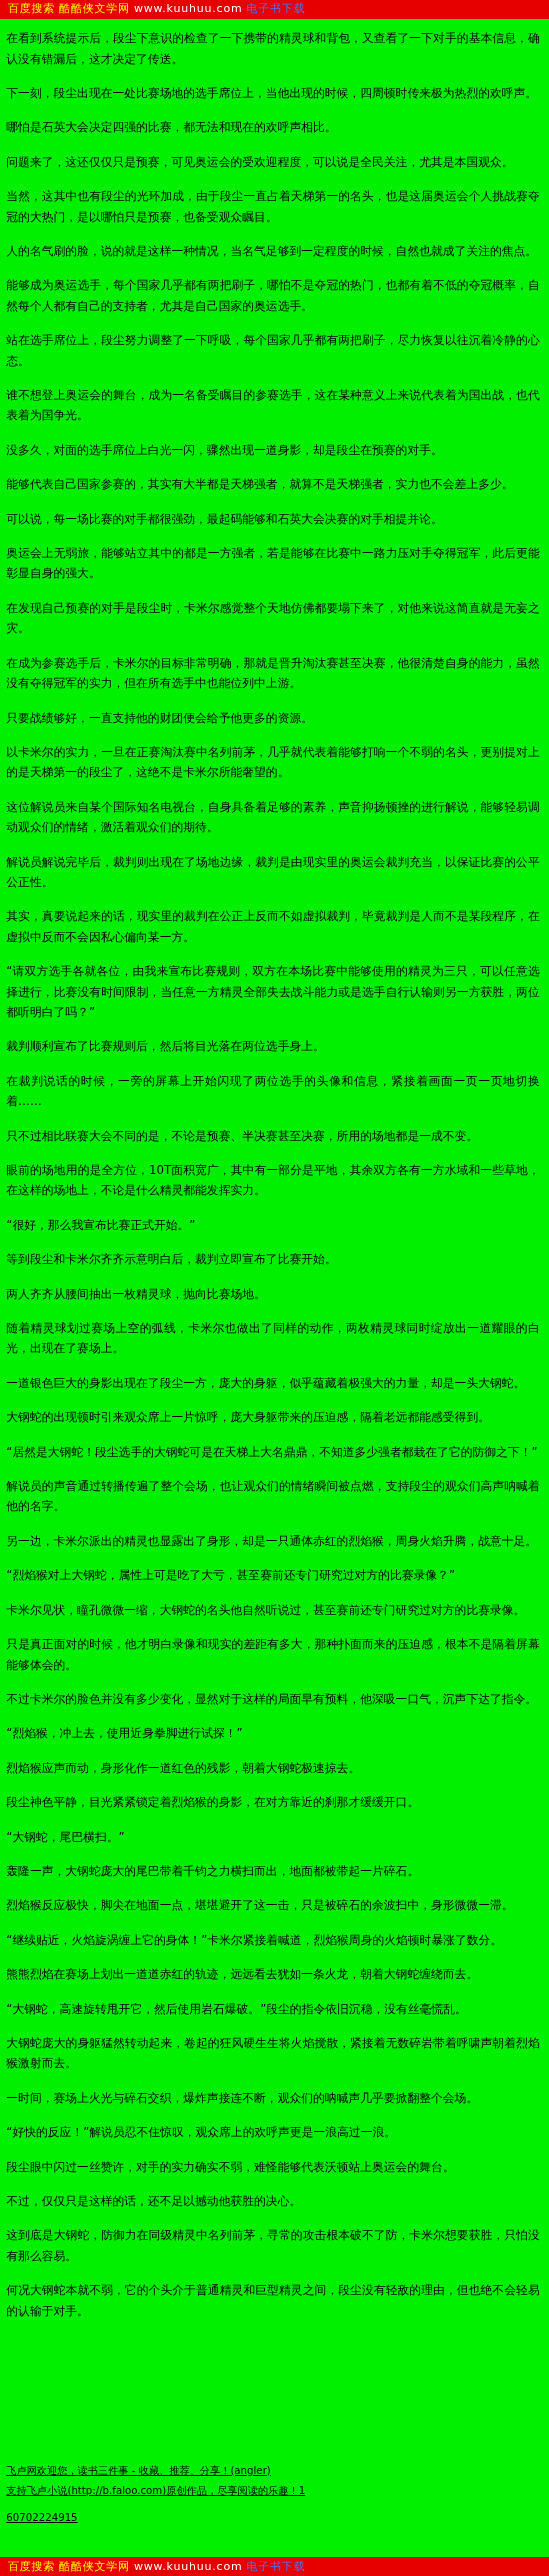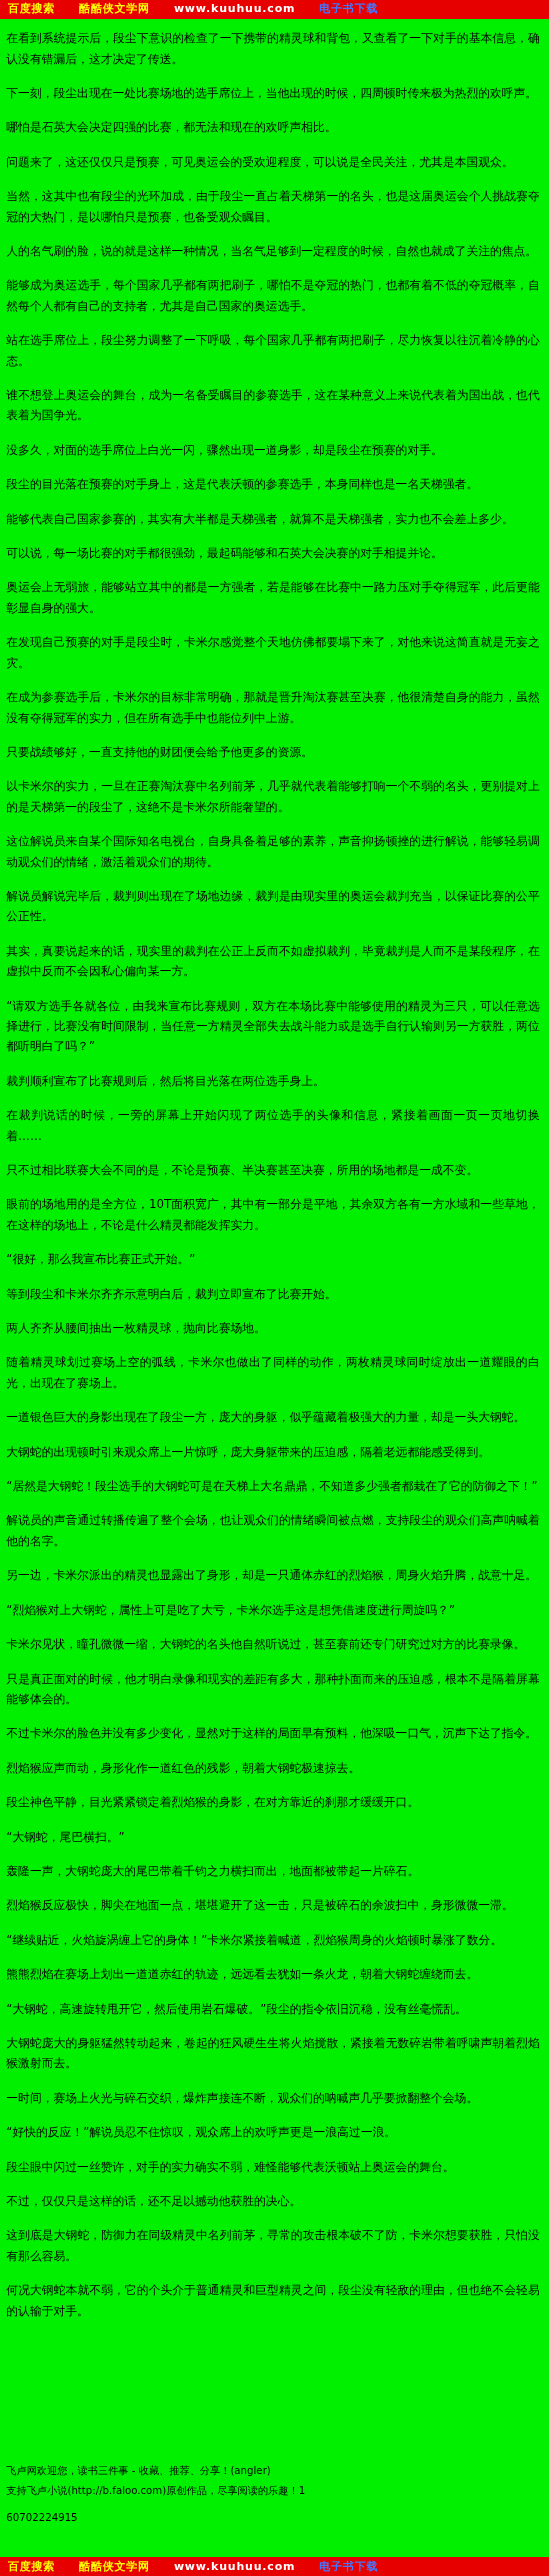--- a/index.html
+++ b/index.html
@@ -6,23 +6,23 @@
   body{width:550px;font-family:"DejaVu Sans",sans-serif;}
   .page{
     width:550px;height:2576px;
     display:flex;flex-direction:column;
     background:#00f000;
     overflow:hidden;
   }
   .banner{
     flex:none;
     background:#e60000;
-    display:flex;align-items:center;gap:24px;
+    display:flex;align-items:center;gap:4px;
     padding:2.4px 7.9px;
-    font-size:11px;font-weight:bold;
+    font-size:11px;font-weight:normal;
     line-height:14px;
     letter-spacing:0.8px;
     cursor:pointer;
   }
   .banner .b-prefix, .banner .b-site{color:#ffff00;}
   .banner .b-url{color:#ffffff;}
   .banner .b-suffix{color:#4477ff;}
   .content{
     flex:1 1 auto;
     padding:9.4px 6.3px 0 6.3px;
@@ -33,21 +33,21 @@
     text-align:justify;
   }
   .content p.para{margin:0 4px 14px 0;}
   .footer-info{
     flex:none;
     padding:4.7px 6.3px 27px 6.3px;
     color:#000000;
     font-size:10.2px;
     line-height:15.7px;
   }
-  .footer-info .line{margin:0 0 4.7px 0;}
+  .footer-info .line{margin:0 0 4.7px 0;text-decoration:underline;}
   .footer-info .code{margin-top:11px;}
 </style>
 </head>
 <body>
 
 <div class="page">
 
   <div class="banner">
     <span class="b-prefix">百度搜索</span>
     <span class="b-site">酷酷侠文学网</span>
@@ -60,21 +60,20 @@
         <p class="para">在看到系统提示后，段尘下意识的检查了一下携带的精灵球和背包，又查看了一下对手的基本信息，确认没有错漏后，这才决定了传送。</p>
         <p class="para">下一刻，段尘出现在一处比赛场地的选手席位上，当他出现的时候，四周顿时传来极为热烈的欢呼声。</p>
         <p class="para">哪怕是石英大会决定四强的比赛，都无法和现在的欢呼声相比。</p>
         <p class="para">问题来了，这还仅仅只是预赛，可见奥运会的受欢迎程度，可以说是全民关注，尤其是本国观众。</p>
         <p class="para">当然，这其中也有段尘的光环加成，由于段尘一直占着天梯第一的名头，也是这届奥运会个人挑战赛夺冠的大热门，是以哪怕只是预赛，也备受观众瞩目。</p>
         <p class="para">人的名气刷的脸，说的就是这样一种情况，当名气足够到一定程度的时候，自然也就成了关注的焦点。</p>
         <p class="para">能够成为奥运选手，每个国家几乎都有两把刷子，哪怕不是夺冠的热门，也都有着不低的夺冠概率，自然每个人都有自己的支持者，尤其是自己国家的奥运选手。</p>
         <p class="para">站在选手席位上，段尘努力调整了一下呼吸，每个国家几乎都有两把刷子，尽力恢复以往沉着冷静的心态。</p>
         <p class="para">谁不想登上奥运会的舞台，成为一名备受瞩目的参赛选手，这在某种意义上来说代表着为国出战，也代表着为国争光。</p>
         <p class="para">没多久，对面的选手席位上白光一闪，骤然出现一道身影，却是段尘在预赛的对手。</p>
-        <p class="para">段尘的目光落在预赛的对手身上，这是代表沃顿的参赛选手，本身同样也是一名天梯强者。</p>
         <p class="para">能够代表自己国家参赛的，其实有大半都是天梯强者，就算不是天梯强者，实力也不会差上多少。</p>
         <p class="para">可以说，每一场比赛的对手都很强劲，最起码能够和石英大会决赛的对手相提并论。</p>
         <p class="para">奥运会上无弱旅，能够站立其中的都是一方强者，若是能够在比赛中一路力压对手夺得冠军，此后更能彰显自身的强大。</p>
         <p class="para">在发现自己预赛的对手是段尘时，卡米尔感觉整个天地仿佛都要塌下来了，对他来说这简直就是无妄之灾。</p>
         <p class="para">在成为参赛选手后，卡米尔的目标非常明确，那就是晋升淘汰赛甚至决赛，他很清楚自身的能力，虽然没有夺得冠军的实力，但在所有选手中也能位列中上游。</p>
         <p class="para">只要战绩够好，一直支持他的财团便会给予他更多的资源。</p>
         <p class="para">以卡米尔的实力，一旦在正赛淘汰赛中名列前茅，几乎就代表着能够打响一个不弱的名头，更别提对上的是天梯第一的段尘了，这绝不是卡米尔所能奢望的。</p>
         <p class="para">这位解说员来自某个国际知名电视台，自身具备着足够的素养，声音抑扬顿挫的进行解说，能够轻易调动观众们的情绪，激活着观众们的期待。</p>
         <p class="para">解说员解说完毕后，裁判则出现在了场地边缘，裁判是由现实里的奥运会裁判充当，以保证比赛的公平公正性。</p>
         <p class="para">其实，真要说起来的话，现实里的裁判在公正上反而不如虚拟裁判，毕竟裁判是人而不是某段程序，在虚拟中反而不会因私心偏向某一方。</p>
@@ -85,24 +84,25 @@
         <p class="para">眼前的场地用的是全方位，10T面积宽广，其中有一部分是平地，其余双方各有一方水域和一些草地，在这样的场地上，不论是什么精灵都能发挥实力。</p>
         <p class="para">“很好，那么我宣布比赛正式开始。”</p>
         <p class="para">等到段尘和卡米尔齐齐示意明白后，裁判立即宣布了比赛开始。</p>
         <p class="para">两人齐齐从腰间抽出一枚精灵球，抛向比赛场地。</p>
         <p class="para">随着精灵球划过赛场上空的弧线，卡米尔也做出了同样的动作，两枚精灵球同时绽放出一道耀眼的白光，出现在了赛场上。</p>
         <p class="para">一道银色巨大的身影出现在了段尘一方，庞大的身躯，似乎蕴藏着极强大的力量，却是一头大钢蛇。</p>
         <p class="para">大钢蛇的出现顿时引来观众席上一片惊呼，庞大身躯带来的压迫感，隔着老远都能感受得到。</p>
         <p class="para">“居然是大钢蛇！段尘选手的大钢蛇可是在天梯上大名鼎鼎，不知道多少强者都栽在了它的防御之下！”</p>
         <p class="para">解说员的声音通过转播传遍了整个会场，也让观众们的情绪瞬间被点燃，支持段尘的观众们高声呐喊着他的名字。</p>
         <p class="para">另一边，卡米尔派出的精灵也显露出了身形，却是一只通体赤红的烈焰猴，周身火焰升腾，战意十足。</p>
-        <p class="para">“烈焰猴对上大钢蛇，属性上可是吃了大亏，卡米尔选手这是想凭借速度进行周旋吗？”</p>
+        <p class="para">“烈焰猴对上大钢蛇，属性上可是吃了大亏，甚至赛前还专门研究过对方的比赛录像？”</p>
         <p class="para">卡米尔见状，瞳孔微微一缩，大钢蛇的名头他自然听说过，甚至赛前还专门研究过对方的比赛录像。</p>
         <p class="para">只是真正面对的时候，他才明白录像和现实的差距有多大，那种扑面而来的压迫感，根本不是隔着屏幕能够体会的。</p>
         <p class="para">不过卡米尔的脸色并没有多少变化，显然对于这样的局面早有预料，他深吸一口气，沉声下达了指令。</p>
+        <p class="para">“烈焰猴，冲上去，使用近身拳脚进行试探！”</p>
         <p class="para">烈焰猴应声而动，身形化作一道红色的残影，朝着大钢蛇极速掠去。</p>
         <p class="para">段尘神色平静，目光紧紧锁定着烈焰猴的身影，在对方靠近的刹那才缓缓开口。</p>
         <p class="para">“大钢蛇，尾巴横扫。”</p>
         <p class="para">轰隆一声，大钢蛇庞大的尾巴带着千钧之力横扫而出，地面都被带起一片碎石。</p>
         <p class="para">烈焰猴反应极快，脚尖在地面一点，堪堪避开了这一击，只是被碎石的余波扫中，身形微微一滞。</p>
         <p class="para">“继续贴近，火焰旋涡缠上它的身体！”卡米尔紧接着喊道，烈焰猴周身的火焰顿时暴涨了数分。</p>
         <p class="para">熊熊烈焰在赛场上划出一道道赤红的轨迹，远远看去犹如一条火龙，朝着大钢蛇缠绕而去。</p>
         <p class="para">“大钢蛇，高速旋转甩开它，然后使用岩石爆破。”段尘的指令依旧沉稳，没有丝毫慌乱。</p>
         <p class="para">大钢蛇庞大的身躯猛然转动起来，卷起的狂风硬生生将火焰搅散，紧接着无数碎岩带着呼啸声朝着烈焰猴激射而去。</p>
         <p class="para">一时间，赛场上火光与碎石交织，爆炸声接连不断，观众们的呐喊声几乎要掀翻整个会场。</p>

